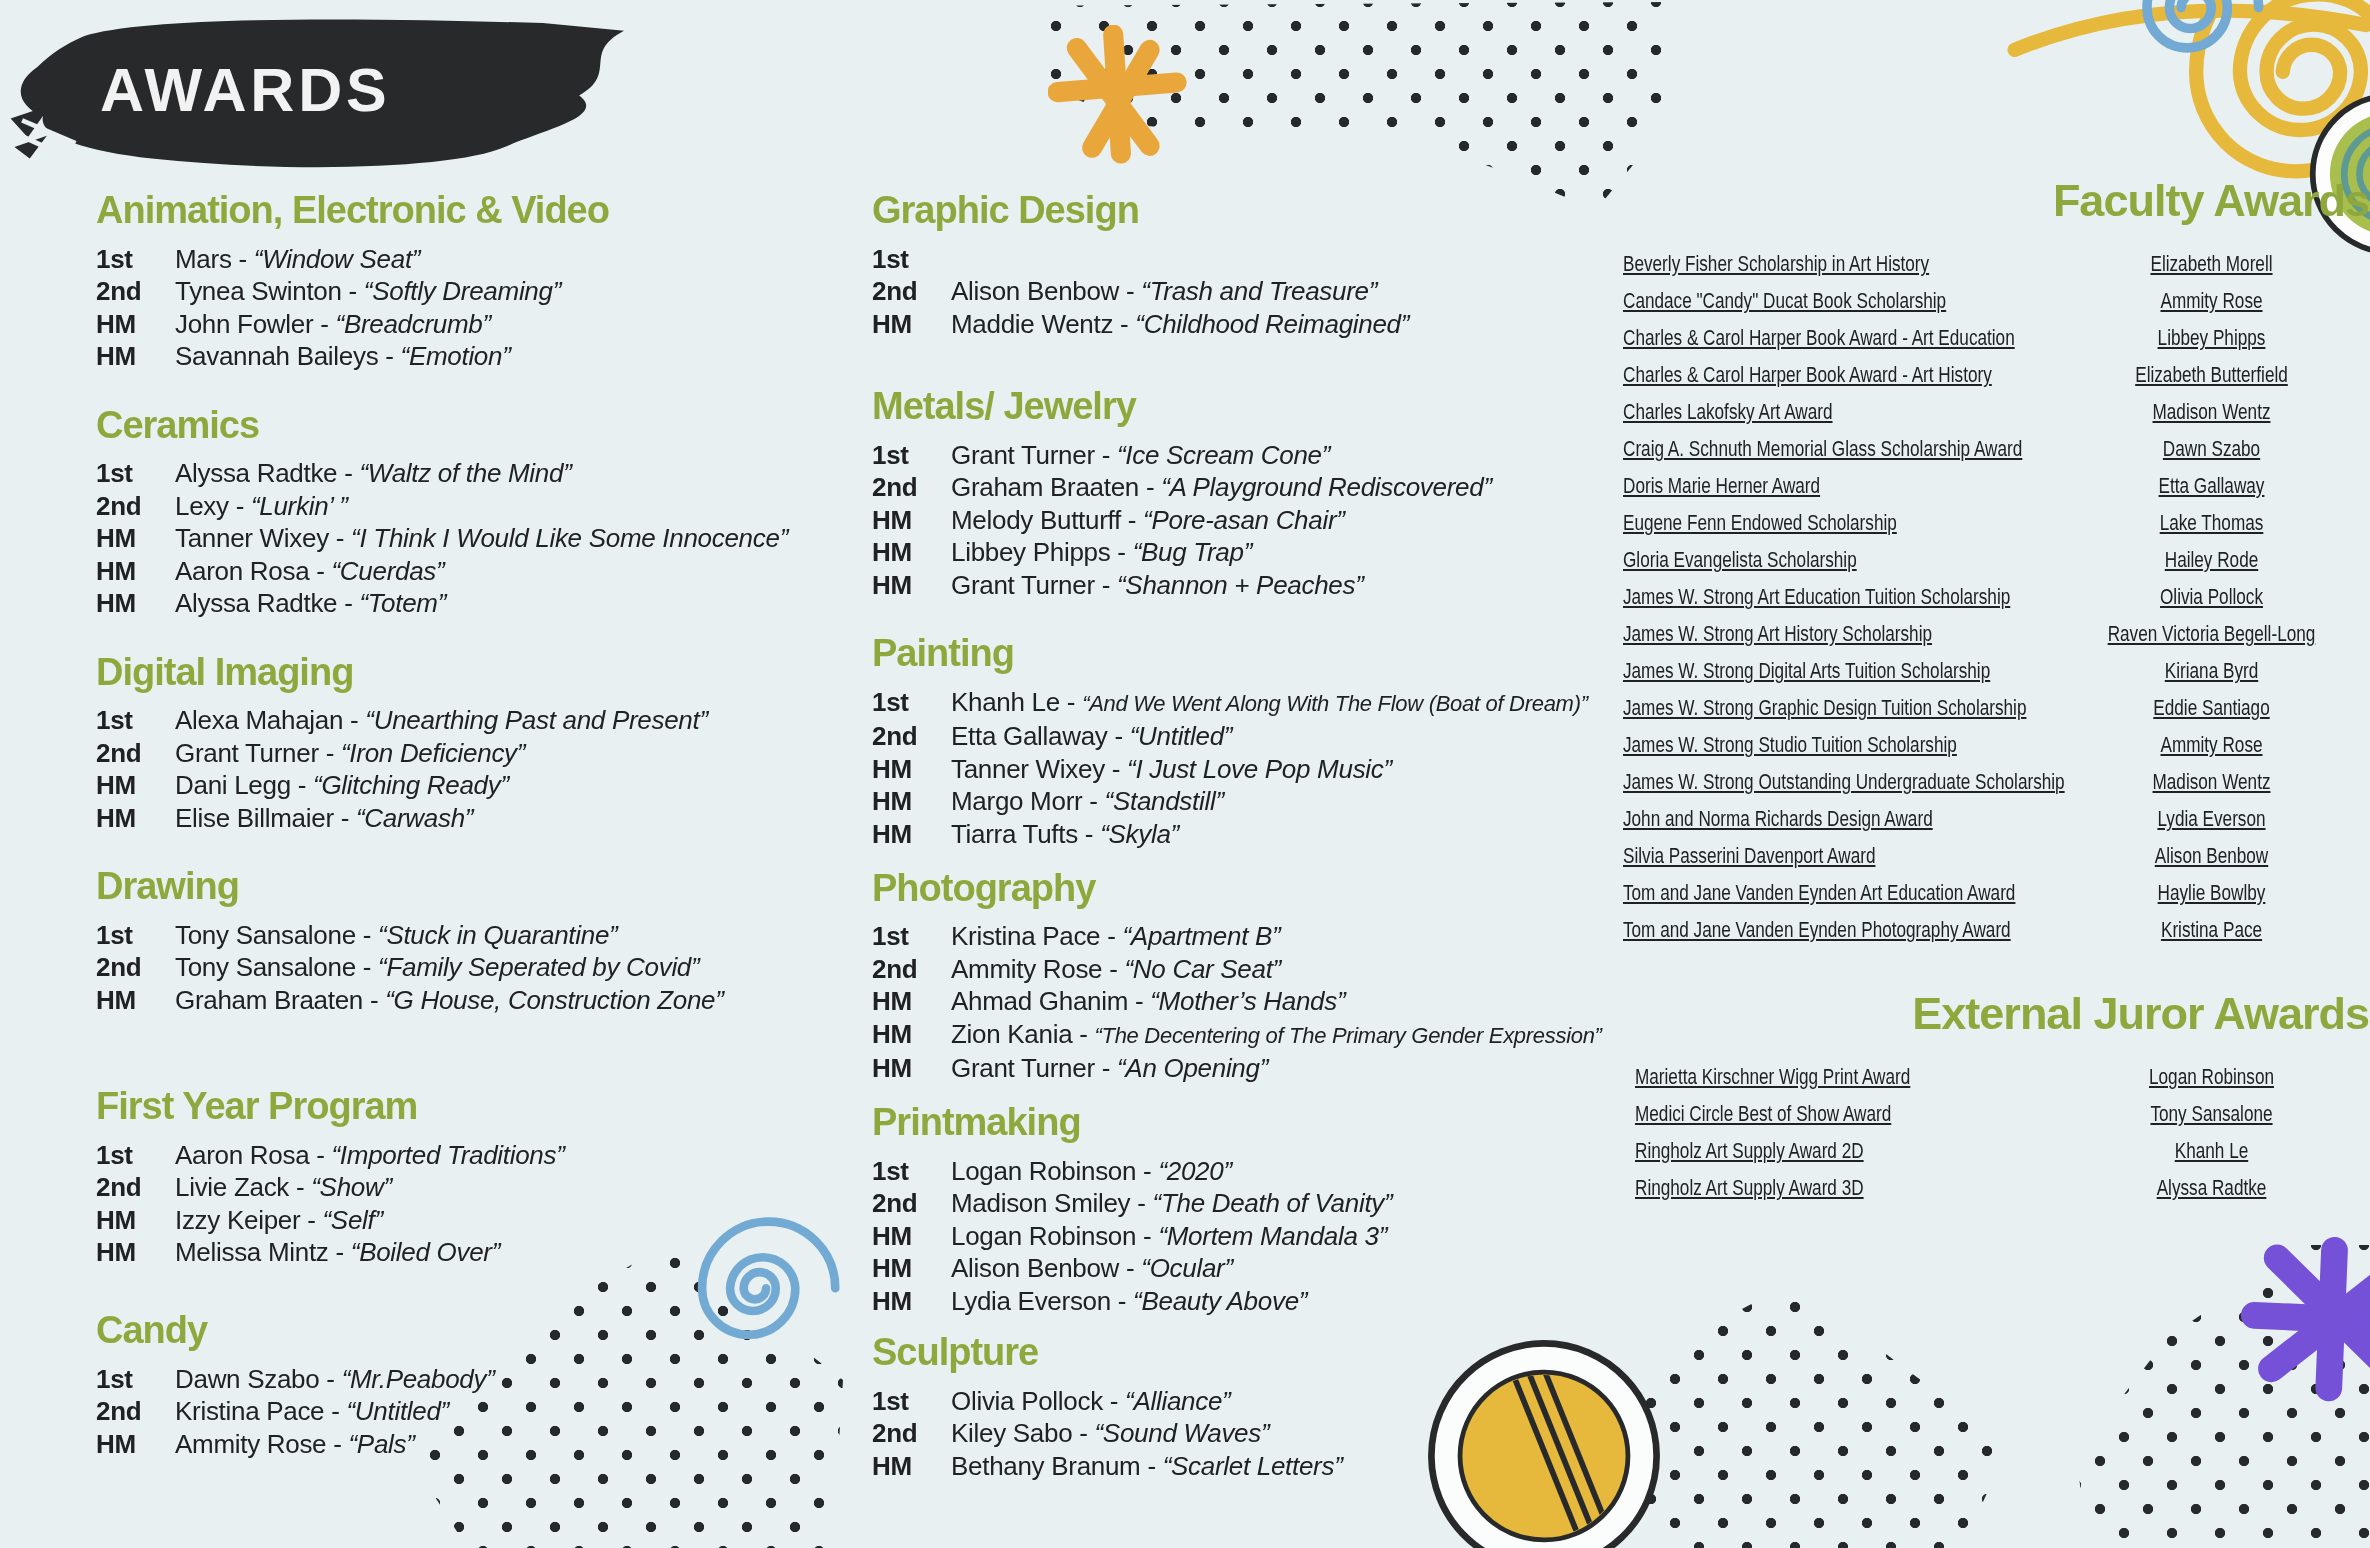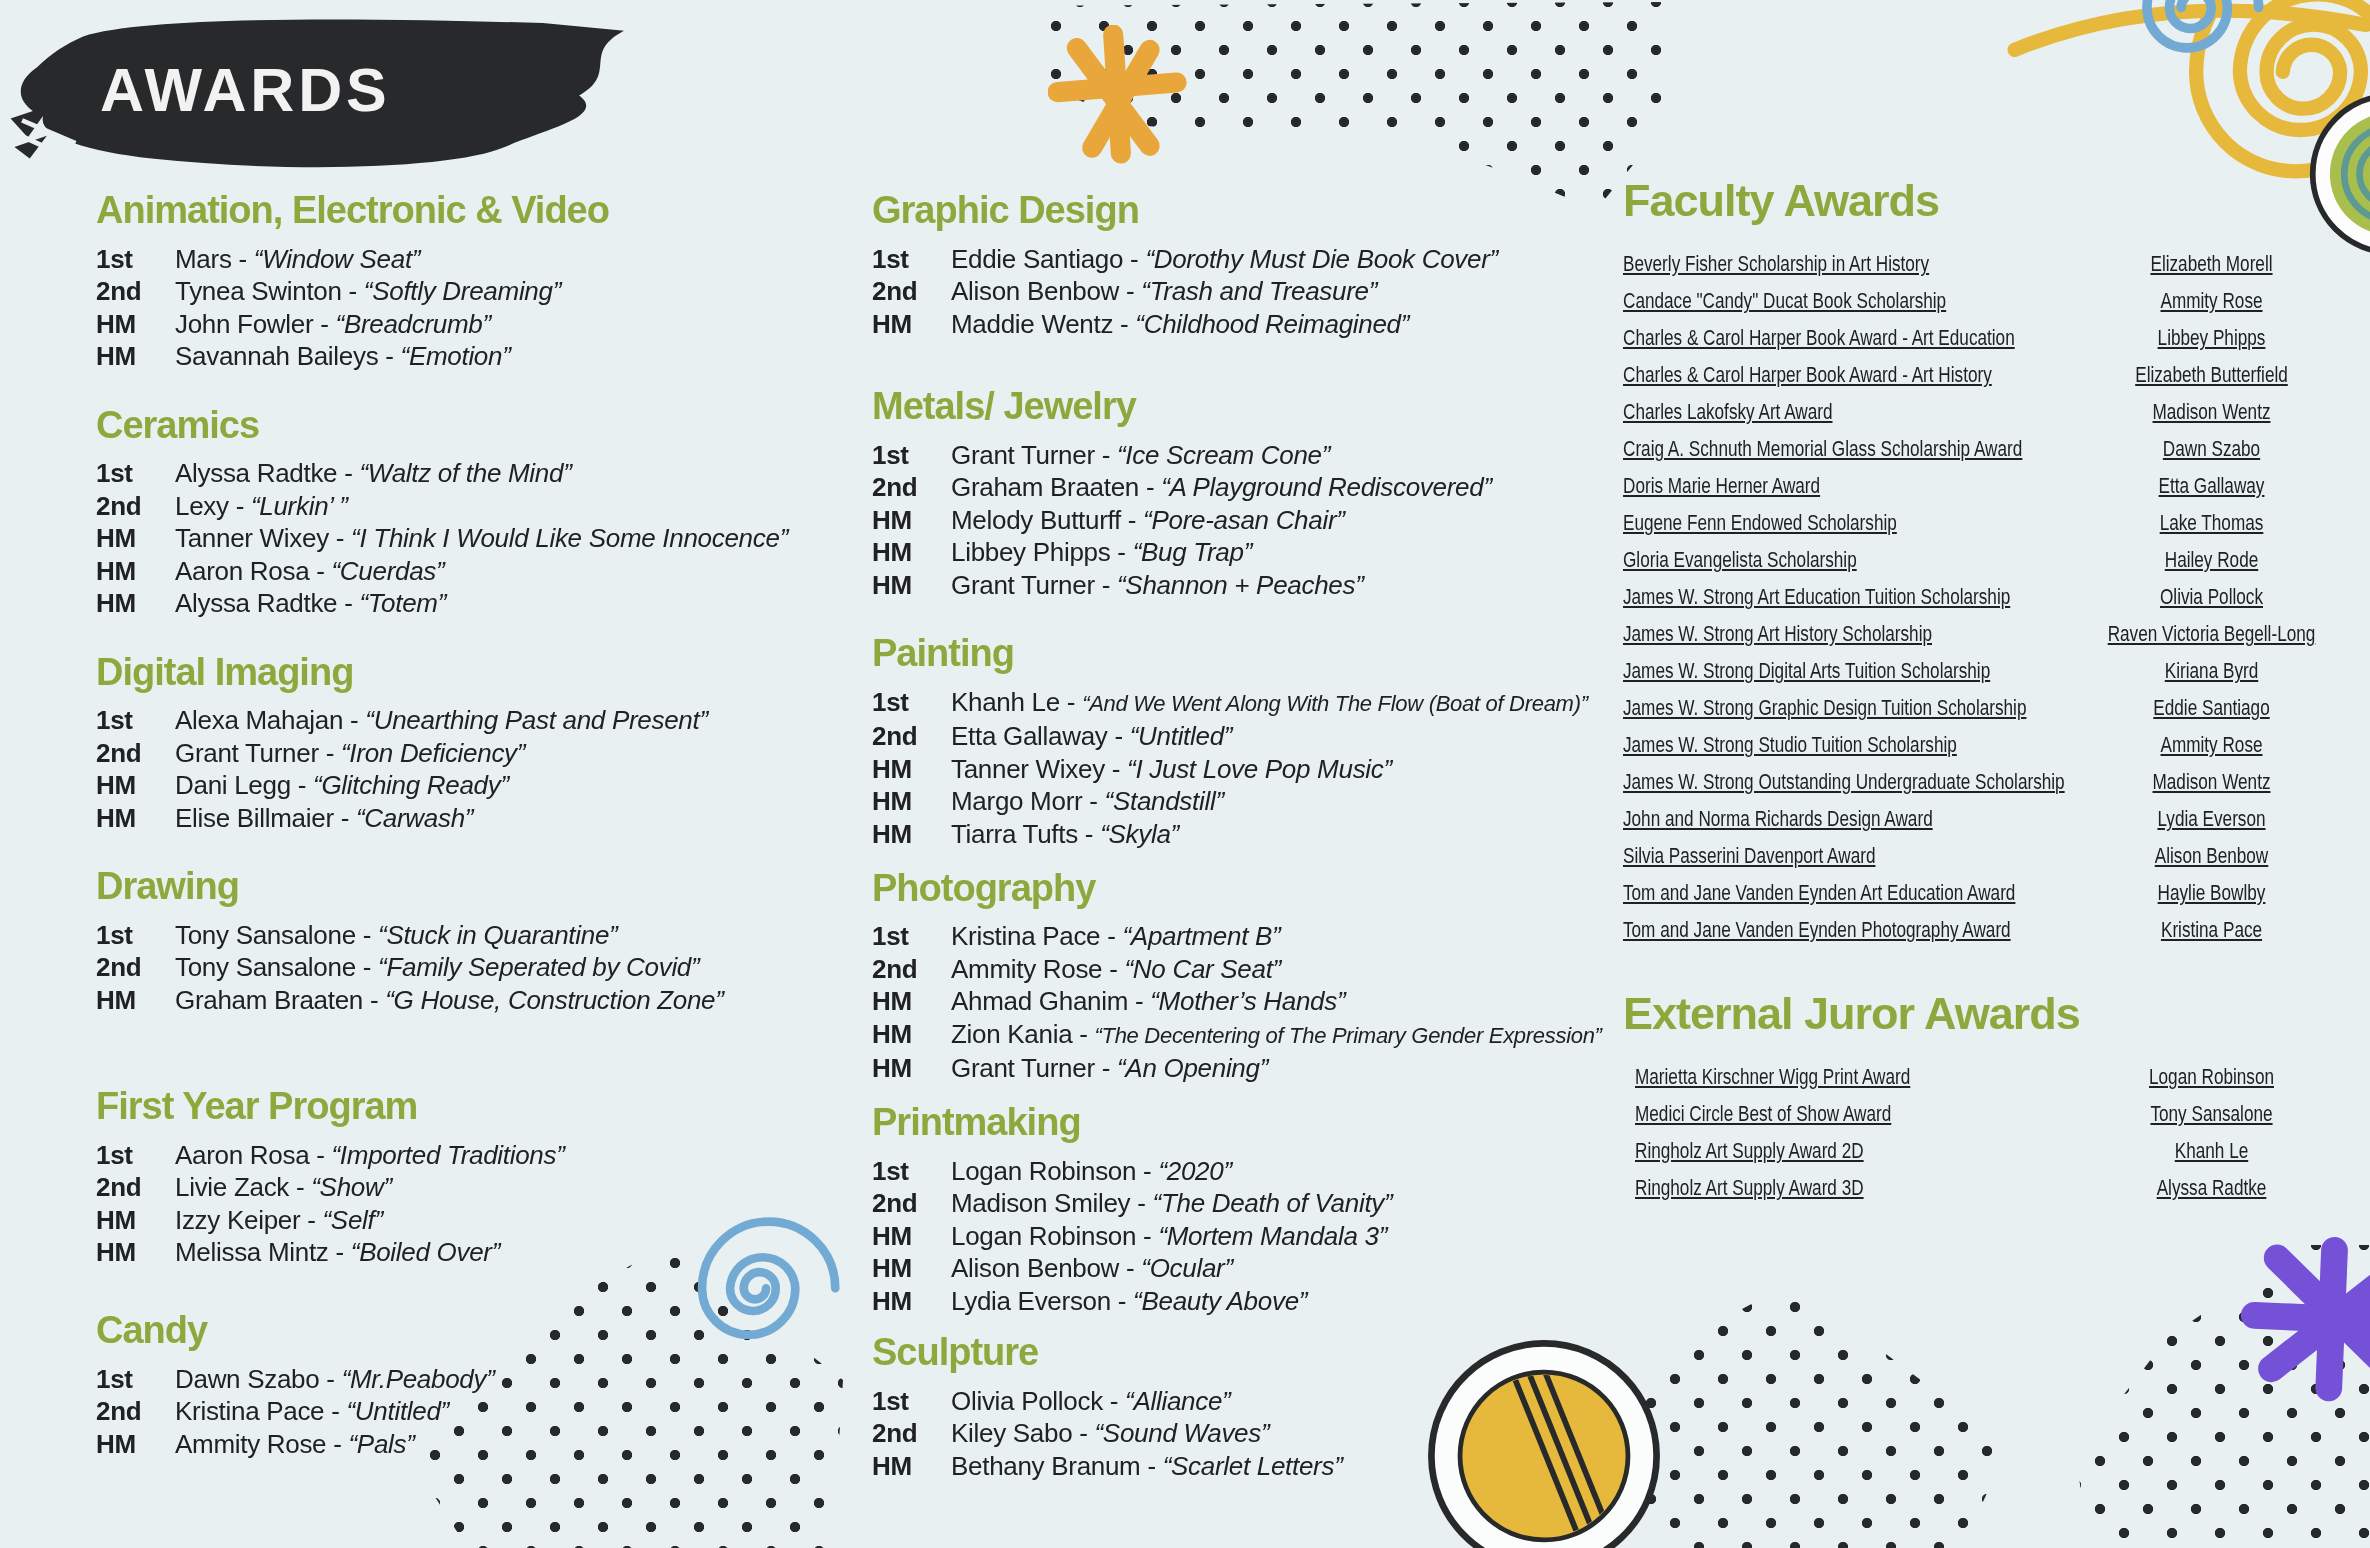--- a/index.html
+++ b/index.html
@@ -52,21 +52,21 @@
   #col2 .section:nth-of-type(5){margin-bottom:12px;}
   .section-title{
     font-size:38px;line-height:46px;font-weight:700;color:var(--accent);
     letter-spacing:-1px;margin:0 0 9.6px 0;
   }
   .entry{display:flex;line-height:32.5px;font-size:26px;letter-spacing:-0.3px;white-space:nowrap;gap:24px;}
   .rank{width:55px;flex:none;font-weight:700;}
   .entry-text i{text-align:center;}
   .entry-text i.small-title{font-size:22px;}
   
-  .big-header{font-size:45px;line-height:54px;font-weight:700;color:var(--accent);letter-spacing:-1px;margin:0 0 23px 0;}
+  .big-header{font-size:45px;line-height:54px;font-weight:700;color:var(--accent);letter-spacing:-1px;margin:0 0 23px 0;text-align:right;}
   .award-row{display:flex;align-items:baseline;height:37px;font-size:22px;white-space:nowrap;text-decoration:underline;}
   .award-name{flex:1;min-width:0;transform:scaleX(0.78);transform-origin:0 50%;}
   .award-recipient{width:315px;flex:none;text-align:center;transform:scaleX(0.78);transform-origin:50% 50%;}
   #external-section{margin-top:32.5px;}
   #external-rows{padding-left:11.5px;}
 </style>
 </head>
 <body>
 
 <div class="dots" id="dots-top"></div>
@@ -265,21 +265,20 @@
         </div>
       </div>
   </div>
 </div>
 <div class="col" id="col2">
   <div class="section">
     <h2 class="section-title">Graphic Design</h2>
     <div class="entries">
         <div class="entry">
           <span class="rank">1st</span>
-          <span class="entry-text">Eddie Santiago - <i>“Dorothy Must Die Book Cover”</i></span>
         </div>
         <div class="entry">
           <span class="rank">2nd</span>
           <span class="entry-text">Alison Benbow - <i>“Trash and Treasure”</i></span>
         </div>
         <div class="entry">
           <span class="rank">HM</span>
           <span class="entry-text">Maddie Wentz - <i>“Childhood Reimagined”</i></span>
         </div>
       </div>

